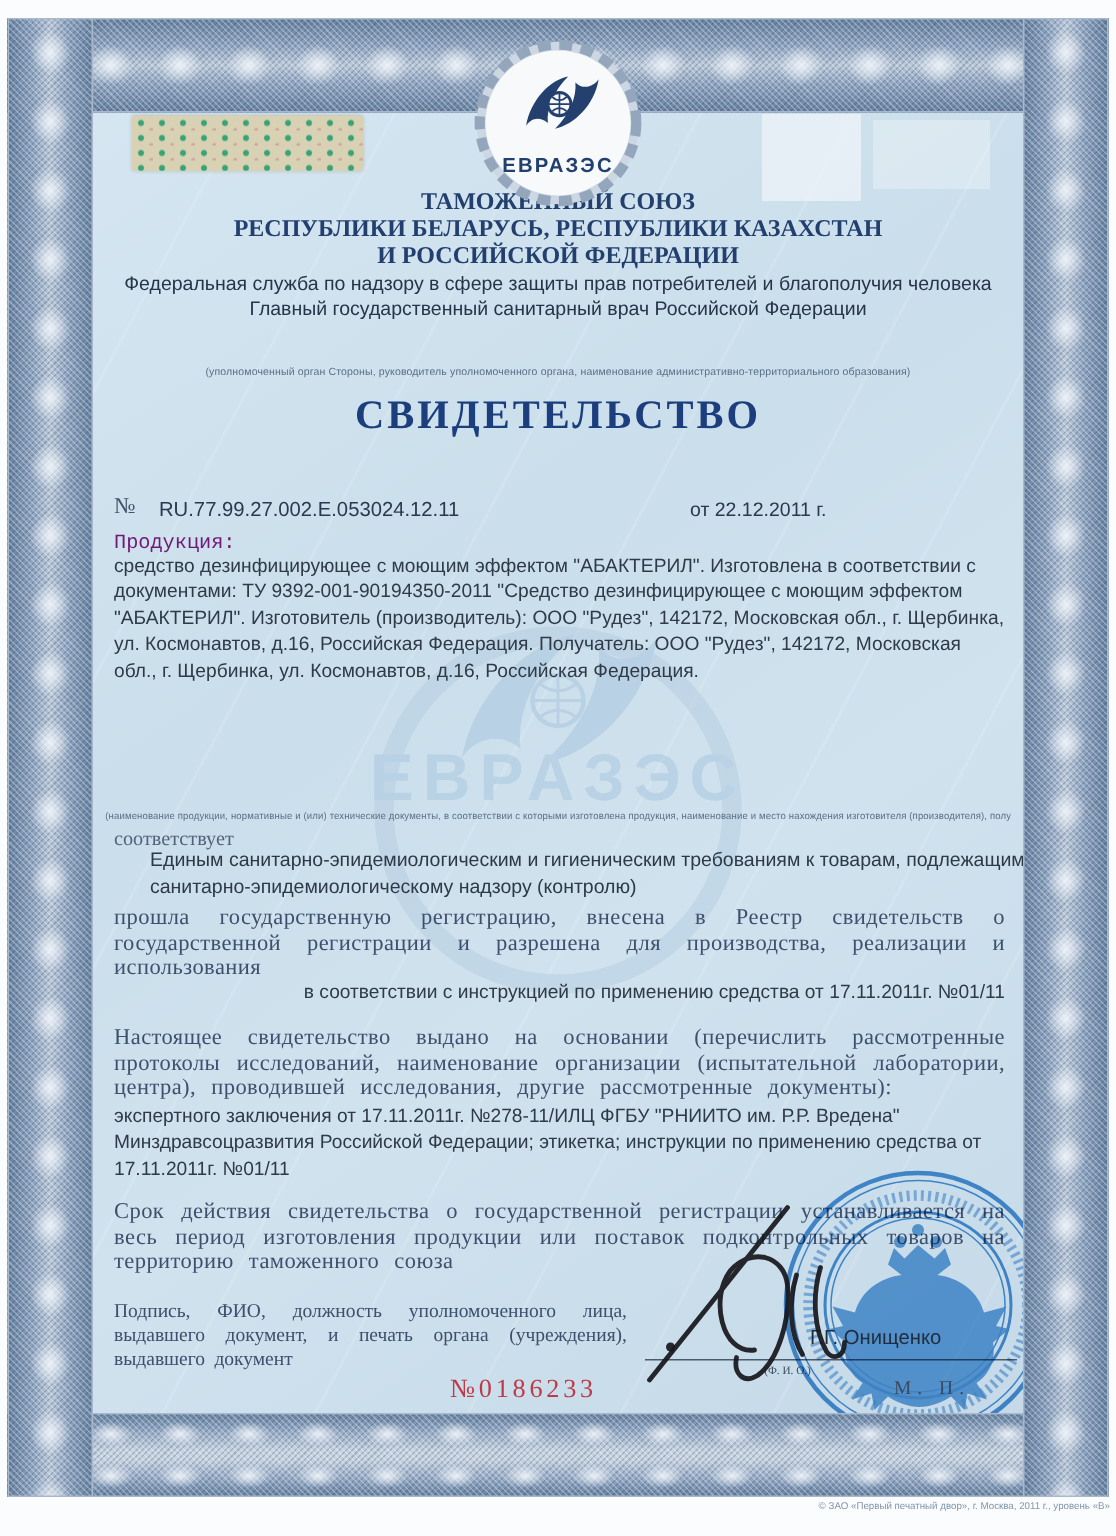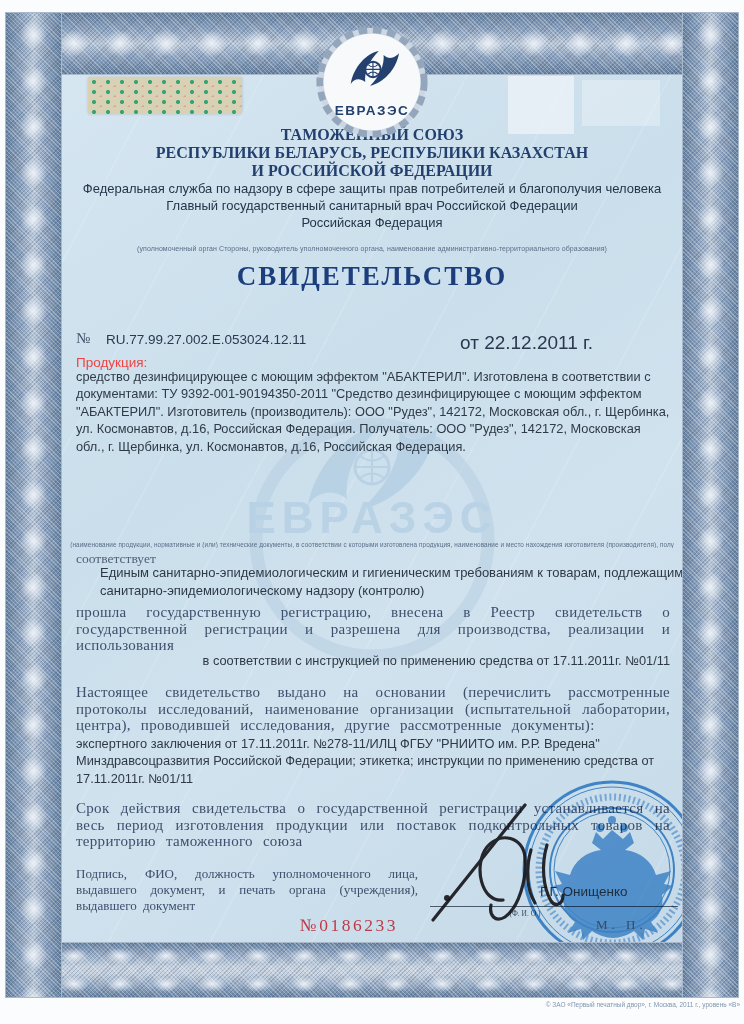--- a/index.html
+++ b/index.html
@@ -60,22 +60,22 @@
   .hdr-serif{font-family:"Liberation Serif",serif;font-weight:bold;font-size:16px;line-height:18px;color:#223f6e;}
   .hdr-sans{font-size:13px;line-height:16px;color:#25354a;margin-top:1px;}
   .tiny-caption{font-size:7px;color:#5a6e88;letter-spacing:.1px;}
   .hdr-caption{left:62px;right:62px;top:245px;}
   .title-main{left:62px;right:62px;top:261px;font-family:"Liberation Serif",serif;font-weight:bold;
     font-size:27px;letter-spacing:2px;color:#1c3e7d;}
   .title-sub{left:62px;right:62px;top:297px;font-family:"Liberation Serif",serif;font-weight:bold;
     font-size:17px;letter-spacing:2.5px;word-spacing:5px;color:#1c3e7d;}
   .num-sign{left:76px;top:330px;font-family:"Liberation Serif",serif;font-size:15px;color:#44536b;}
   .num-value{left:106px;top:332px;font-size:13.5px;color:#2b3850;}
-  .num-date{left:460px;top:332px;font-size:19px;color:#2b3850;}
-  .product-label{left:76px;top:355px;font-family:Liberation Sans, sans-serif;font-size:13.5px;color:#ef4444;}
+  .num-date{left:460px;top:332px;font-size:13px;color:#2b3850;}
+  .product-label{left:76px;top:355px;font-family:Liberation Mono, monospace;font-size:13.5px;color:#701a75;}
   .sans-body{font-size:12.8px;line-height:1.36;color:#2f3a46;}
   .product-text{left:76px;top:368px;width:594px;}
   .product-caption{left:64px;top:541px;width:616px;white-space:nowrap;overflow:hidden;font-size:6.5px;
     color:#5a6e88;text-align:center;transform:scaleX(.98);}
   .conform-label{left:76px;top:551px;font-family:"Liberation Serif",serif;font-size:13.5px;color:#51617a;}
   .conform-text{left:76px;top:564px;width:594px;font-size:13px;line-height:1.35;color:#2e3946;margin-left:24px;}
   .serif-para{font-family:"Liberation Serif",serif;font-size:15px;line-height:16.5px;color:#3d4f6c;
     text-align:justify;word-spacing:6px;letter-spacing:.3px;}
   .registered-text{left:76px;top:604px;width:594px;}
   .registered-note{left:76px;top:652px;width:594px;text-align:right;}
@@ -133,21 +133,20 @@
     <path d="M53,47 h16 M61,39 v16 M56,42 c3,3 7,3 10,0 M56,52 c3,-3 7,-3 10,0" fill="none" stroke="#24406e" stroke-width="1.2"></path>
     <text x="60" y="94" text-anchor="middle" font-family="Liberation Sans, sans-serif" font-weight="bold" font-size="14" letter-spacing="1.5" fill="#21406f">ЕВРАЗЭС</text>
   </svg>
 
   <div class="abs hdr-block center">
     <div class="hdr-serif">ТАМОЖЕННЫЙ СОЮЗ</div>
     <div class="hdr-serif">РЕСПУБЛИКИ БЕЛАРУСЬ, РЕСПУБЛИКИ КАЗАХСТАН</div>
     <div class="hdr-serif">И РОССИЙСКОЙ ФЕДЕРАЦИИ</div>
     <div class="hdr-sans">Федеральная служба по надзору в сфере защиты прав потребителей и благополучия человека</div>
     <div class="hdr-sans">Главный государственный санитарный врач Российской Федерации</div>
-    <div class="hdr-sans">Российская Федерация</div>
   </div>
   <div class="abs hdr-caption center tiny-caption">(уполномоченный орган Стороны, руководитель уполномоченного органа, наименование административно-территориального образования)</div>
 
   <div class="abs title-main center">СВИДЕТЕЛЬСТВО</div>
 
   <div class="abs num-sign">№</div>
   <div class="abs num-value">RU.77.99.27.002.E.053024.12.11</div>
   <div class="abs num-date">от 22.12.2011 г.</div>
 
   <div class="abs product-label">Продукция:</div>

